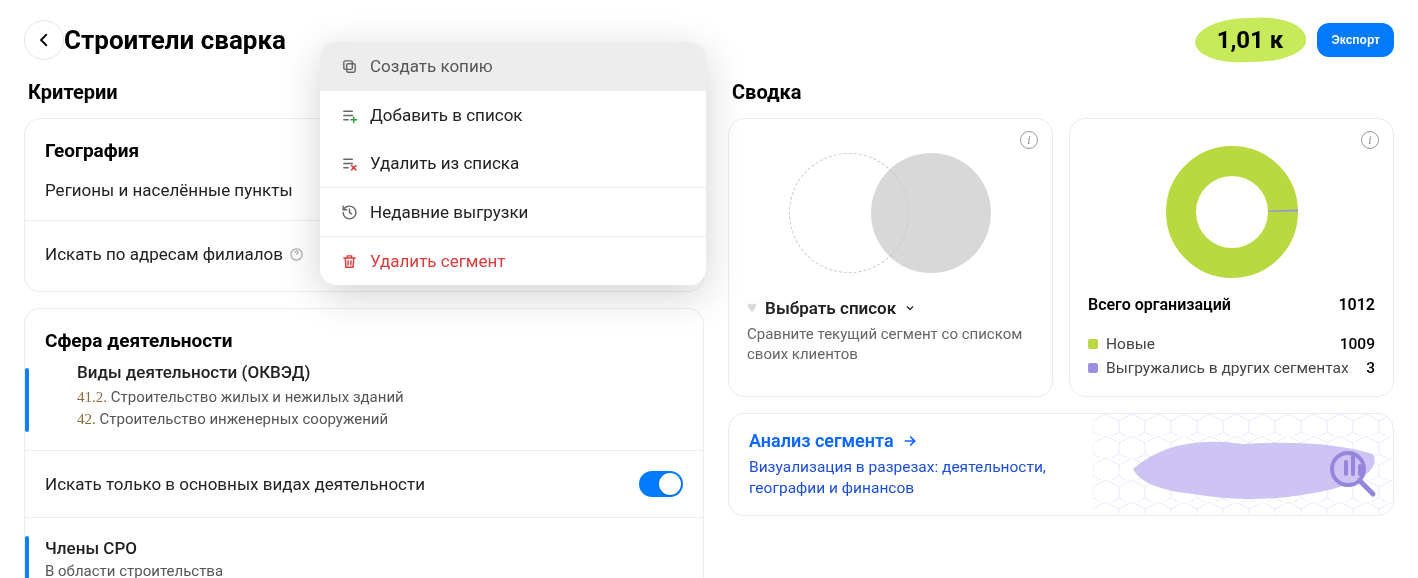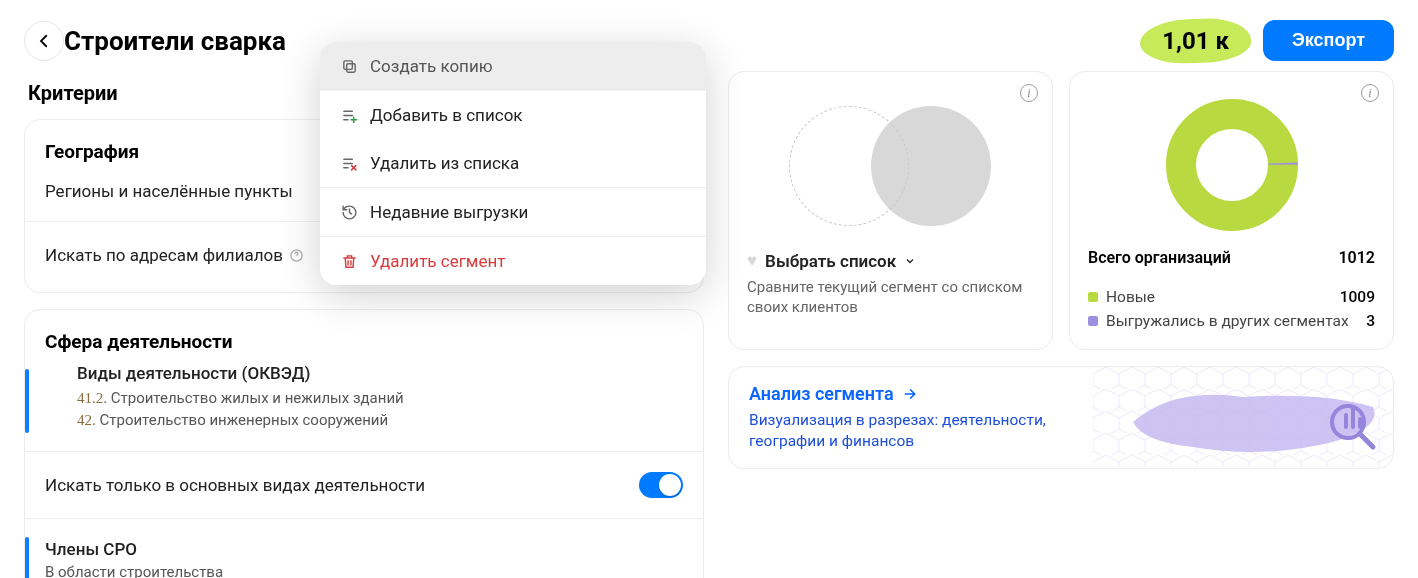--- a/index.html
+++ b/index.html
@@ -4,21 +4,21 @@
 <style>
 * { box-sizing: border-box; margin: 0; padding: 0; }
 body { font-family: -apple-system, BlinkMacSystemFont, "Segoe UI", Roboto, Arial, sans-serif; background: #fff; color: #000; width: 1418px; height: 578px; overflow: hidden; position: relative; }
 
 .header { display: flex; align-items: center; padding: 20px 24px 10px 24px; }
 .back-btn { width: 40px; height: 40px; border-radius: 50%; border: 1px solid #e5e5e5; background: #fff; display: flex; align-items: center; justify-content: center; cursor: pointer; }
 .title { font-size: 26px; font-weight: 700; }
 .header-spacer { flex: 1; }
 .count-badge { position: relative; font-size: 24px; font-weight: 700; margin-right: 20px; padding: 4px 14px; }
 .count-badge::before { content: ""; position: absolute; inset: -4px -8px -4px -8px; background: #c6ea5a; border-radius: 50% 48% 50% 48% / 60% 58% 50% 55%; z-index: -1; transform: rotate(-2deg); }
-.export-btn { background: #007AFF; color: #fff; border: none; border-radius: 12px; padding: 10px 29px; font-size: 18px; font-weight: 600; cursor: pointer; }
+.export-btn { background: #007AFF; color: #fff; border: none; border-radius: 12px; padding: 10px 14px; font-size: 12px; font-weight: 600; cursor: pointer; }
 
 .columns { display: flex; gap: 24px; padding: 0 24px; align-items: flex-start; }
 .col-left { width: 680px; }
 .col-right { flex: 1; }
 
 .section-title { font-size: 20px; font-weight: 700; margin: 10px 4px 14px 4px; }
 .card { background: #fff; border: 1px solid #ececec; border-radius: 16px; padding: 16px 0; margin-bottom: 16px; }
 .card-h { font-size: 19px; font-weight: 700; padding: 4px 20px 10px 20px; }
 
 .row { display: flex; align-items: center; padding: 8px 20px; font-size: 17px; color: #222; }
@@ -138,20 +138,21 @@
       <div class="accent-wrap" style="padding-bottom:6px;">
         <div class="row" style="padding-bottom:2px;">
           <span class="row-label" style="font-weight:500;">Члены СРО</span>
         </div>
         <div class="sub">В области строительства</div>
       </div>
     </div>
   </div>
 
   <div class="col-right">
+    <div class="section-title">Сводка</div>
     <div class="summary-grid">
       <div class="sum-card">
         <div class="info-icon">i</div>
         <div class="venn">
           <div class="c2"></div>
             <div class="c1"></div>
         </div>
         <div class="select-list">
           <span class="heart">♥</span>
           <span>Выбрать список</span>

